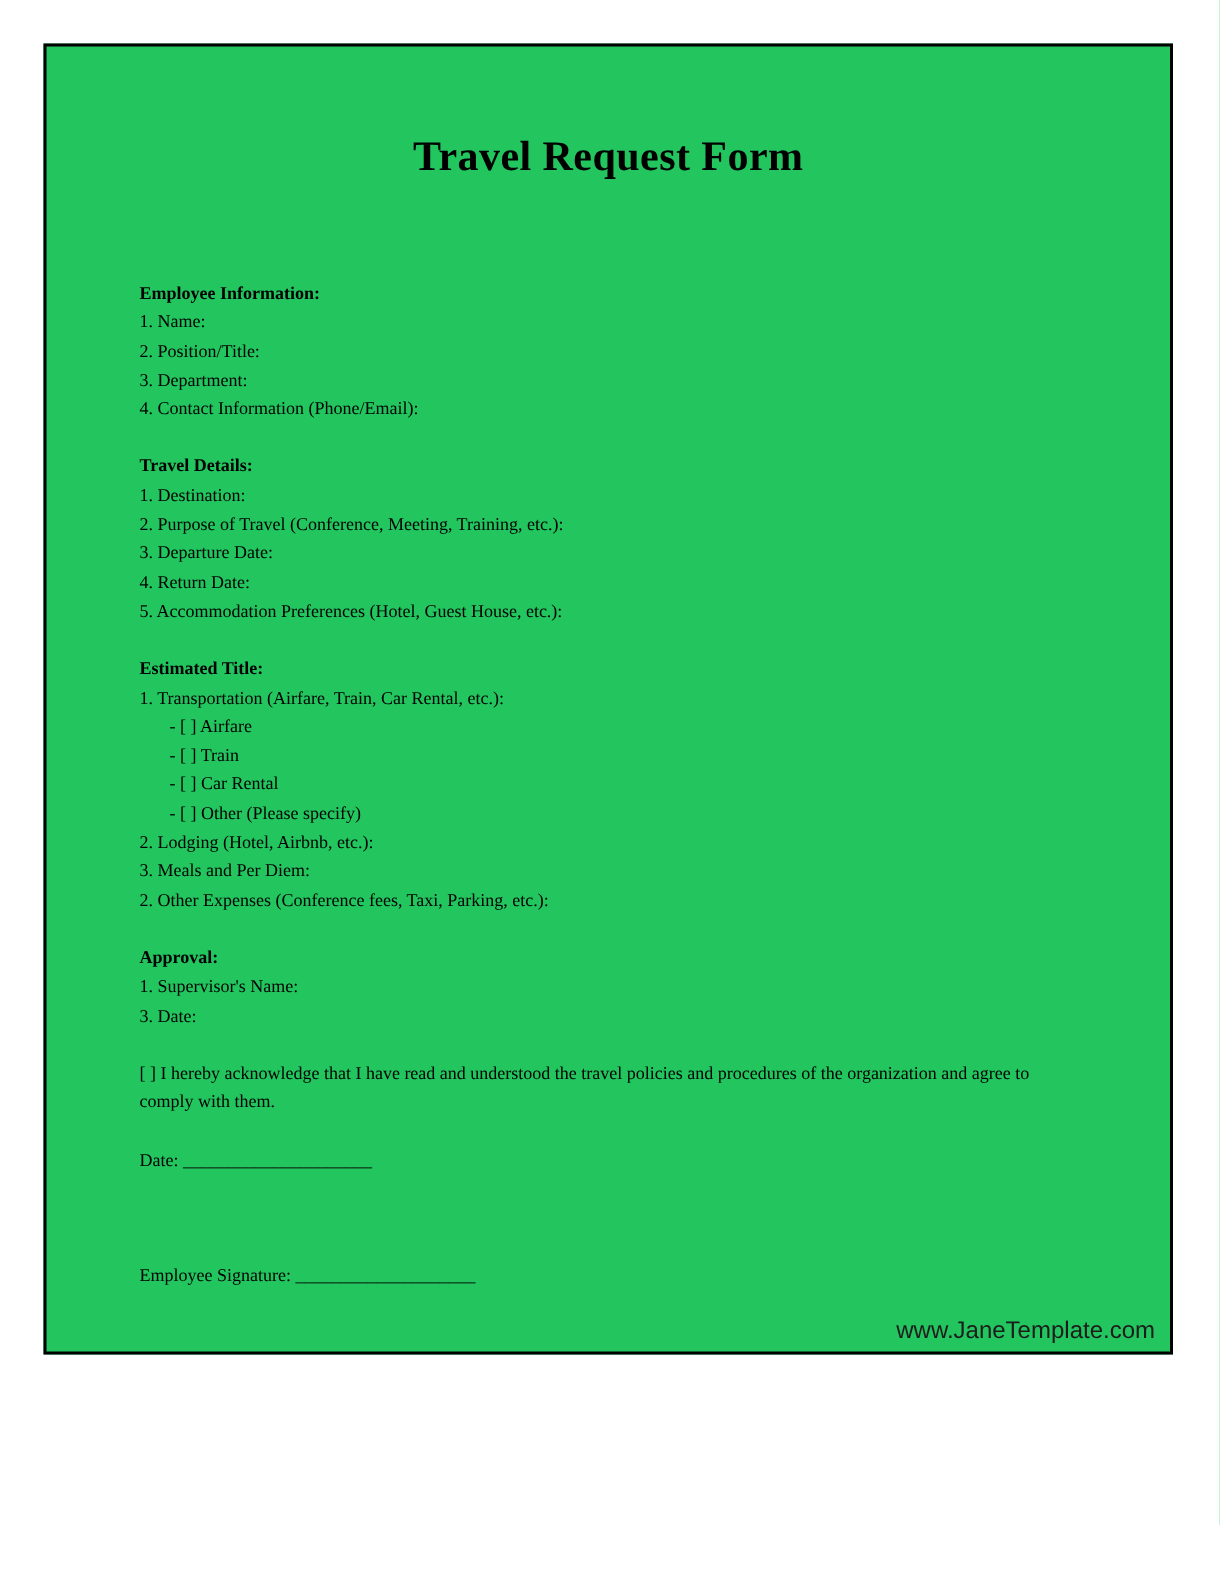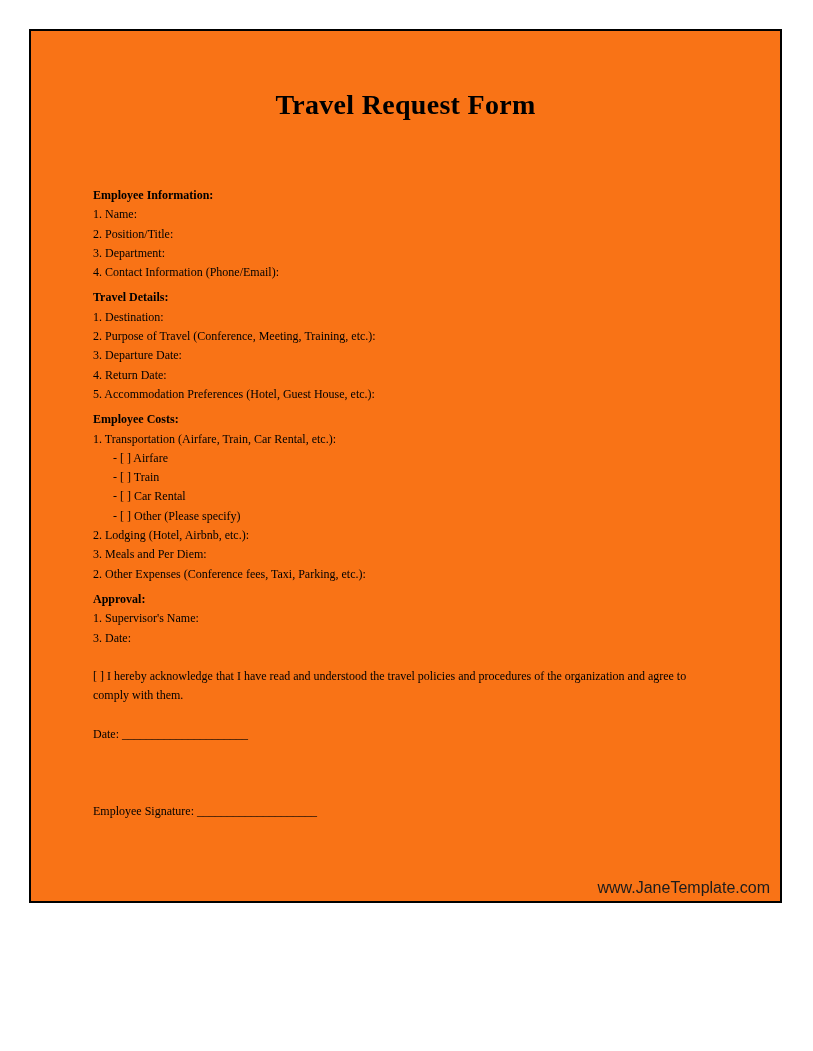--- a/index.html
+++ b/index.html
@@ -15,42 +15,42 @@
     color: #000000;
   }
   .page-border {
     position: absolute;
     left: 29px;
     top: 29px;
     width: 753px;
     height: 874px;
     border: 2px solid #000000;
     box-sizing: border-box;
-    background: #f97316;
+    background: #22c55e;
   }
   .doc-title {
     margin-top: 57px;
     font-size: 28px;
     line-height: 34px;
     font-weight: bold;
     text-align: center;
     letter-spacing: 0.3px;
   }
   .content {
     padding: 0 62px;
   }
   .heading, .line, .sig, .ack {
     font-size: 12px;
     line-height: 19.3px;
   }
   .heading {
     font-weight: bold;
   }
   section {
-    margin-top: 6px;
+    margin-top: 19px;
   }
   section.sec-first {
     margin-top: 64px;
   }
   .sub {
     padding-left: 20px;
   }
   .notes-heading {
     margin-top: 20px;
   }
@@ -92,21 +92,21 @@
     <section>
       <div class="heading">Travel Details:</div>
       <div class="line">1. Destination:</div>
       <div class="line">2. Purpose of Travel (Conference, Meeting, Training, etc.):</div>
       <div class="line">3. Departure Date:</div>
       <div class="line">4. Return Date:</div>
       <div class="line">5. Accommodation Preferences (Hotel, Guest House, etc.):</div>
     </section>
 
     <section>
-      <div class="heading">Employee Costs:</div>
+      <div class="heading">Estimated Title:</div>
       <div class="line">1. Transportation (Airfare, Train, Car Rental, etc.):</div>
       <div class="line sub">- [ ] Airfare</div>
       <div class="line sub">- [ ] Train</div>
       <div class="line sub">- [ ] Car Rental</div>
       <div class="line sub">- [ ] Other (Please specify)</div>
       <div class="line">2. Lodging (Hotel, Airbnb, etc.):</div>
       <div class="line">3. Meals and Per Diem:</div>
       <div class="line">2. Other Expenses (Conference fees, Taxi, Parking, etc.):</div>
     </section>
 

